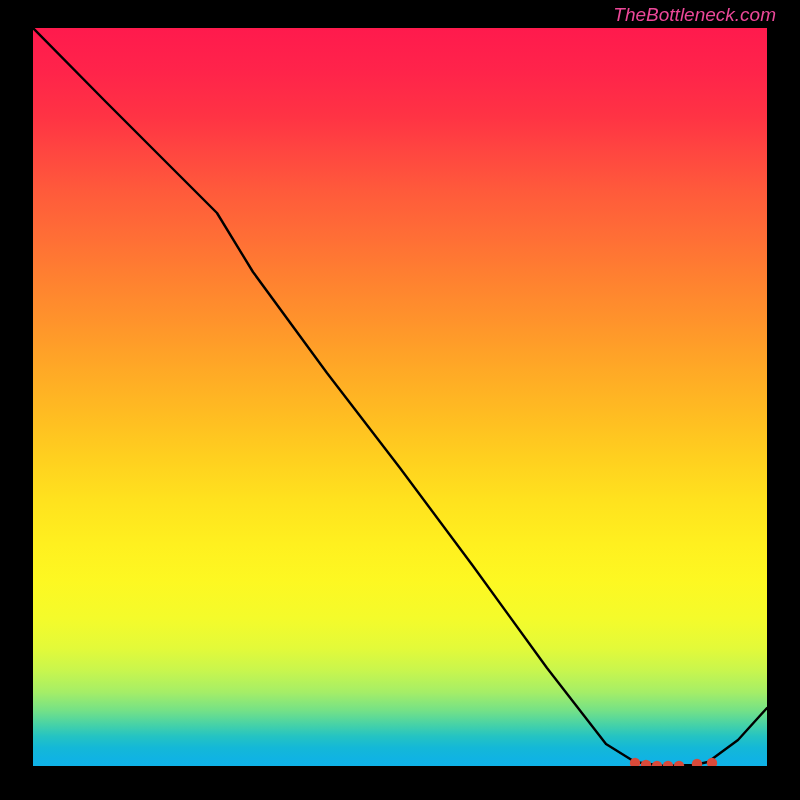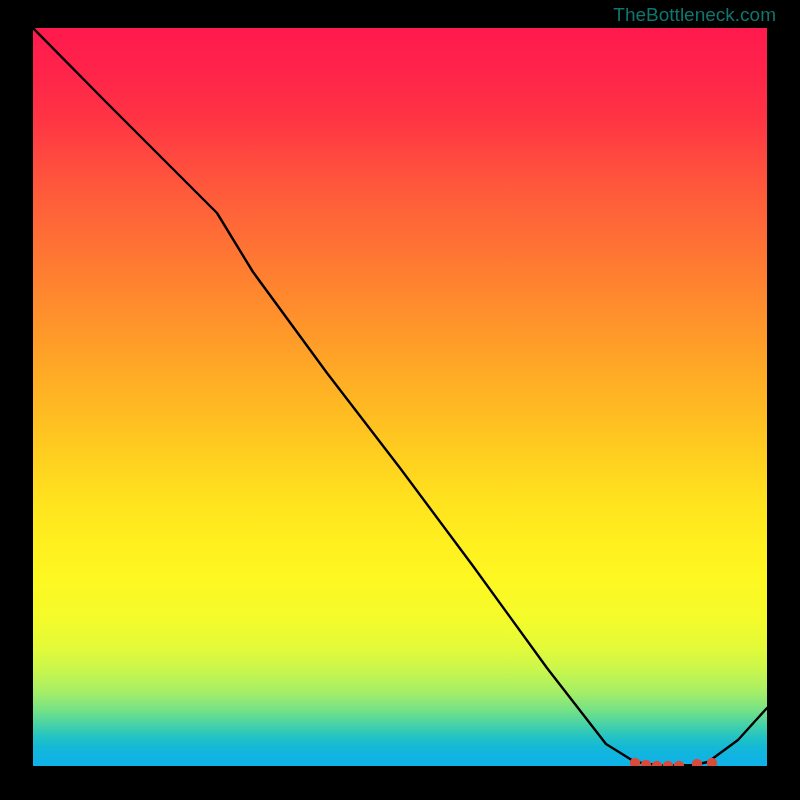--- a/index.html
+++ b/index.html
@@ -14,24 +14,25 @@
 .container {
   position: relative;
   width: 800px;
   height: 800px;
   background: #000;
 }
 .attribution {
   position: absolute;
   top: 4px;
   right: 24px;
-  color: #0f766e;
+  color: #ec4899;
   font-size: 19px;
   font-weight: normal;
   z-index: 10;
+  font-style: italic;
 }
 .plot-area {
   position: absolute;
   left: 33px;
   top: 28px;
   width: 734px;
   height: 738px;
   background: linear-gradient(to bottom,
     #ff1a4d 0%,
     #ff244a 6%,

